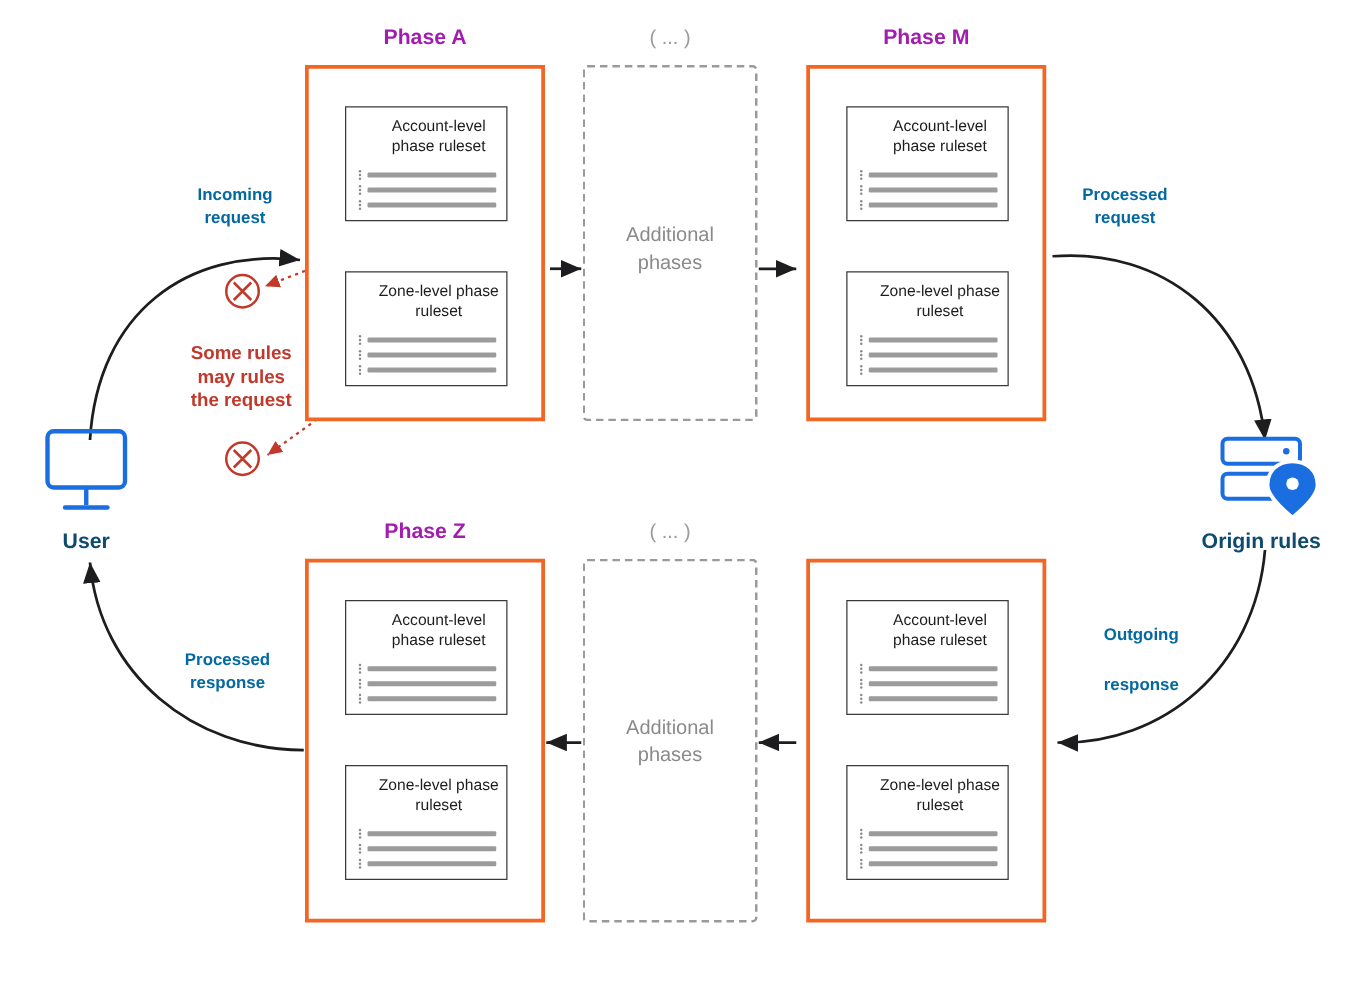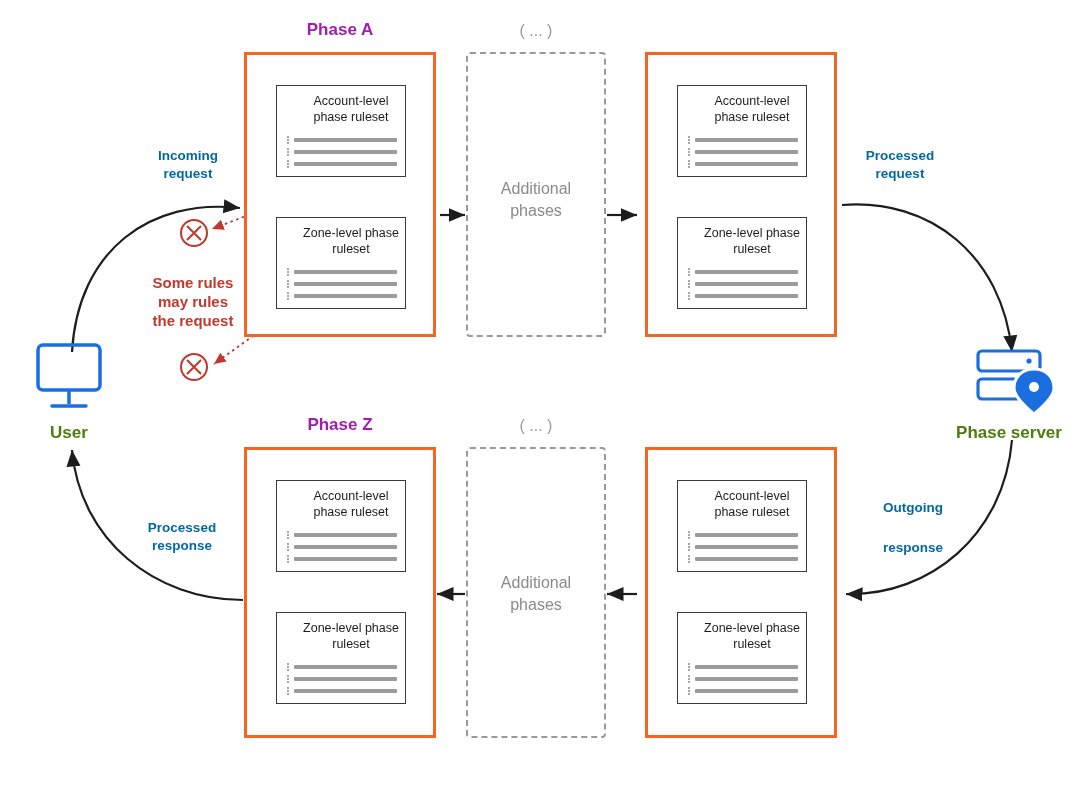--- a/index.html
+++ b/index.html
@@ -133,21 +133,21 @@
     font-weight: bold;
     color: #c0392b;
     line-height: 1.35;
     text-align: center;
     white-space: nowrap;
   }
   .endpoint-label {
     position: absolute;
     font-size: 17px;
     font-weight: bold;
-    color: #4d7c0f;
+    color: #0c4a6e;
     text-align: center;
     white-space: nowrap;
   }
 </style>
 </head>
 <body>
 
 <div id="canvas">
 
   <svg class="svg-layer" viewBox="0 0 1092 792">
@@ -283,20 +283,21 @@
           </div>
       </div>
     </div>
   </div>
 
   <div class="dots-label" style="left:465px; top:22px; width:142px;">( ... )</div>
   <div class="dashed-box" style="left:466px; top:52px; width:140px; height:285px;"></div>
   <div class="dashed-label" style="left:466px; top:178px; width:140px;">Additional</div>
   <div class="dashed-label" style="left:466px; top:200px; width:140px;">phases</div>
 
+  <div class="phase-title" style="left:645px; top:20px; width:192px;">Phase M</div>
   <div class="phase-box" style="left:645px; top:52px; width:192px; height:285px;">
     <div class="ruleset" style="left:29px; top:30px;">
       <div class="ruleset-title">Account-level phase ruleset</div>
       <div class="ruleset-rules">
         <div class="rule-row">
             <span class="rule-dots">
               <i></i>
               <i></i>
               <i></i>
             </span>
@@ -489,15 +490,15 @@
   <div class="flow-label" style="left:848px; top:539px; width:130px;">response</div>
 
   <div class="flow-label" style="left:112px; top:519px; width:140px;">Processed</div>
   <div class="flow-label" style="left:112px; top:537px; width:140px;">response</div>
 
   <div class="block-label" style="left:118px; top:273px; width:150px;">Some rules</div>
   <div class="block-label" style="left:118px; top:292px; width:150px;">may rules</div>
   <div class="block-label" style="left:118px; top:311px; width:150px;">the request</div>
 
   <div class="endpoint-label" style="left:9px; top:423px; width:120px;">User</div>
-  <div class="endpoint-label" style="left:926px; top:423px; width:166px;">Phase server</div>
+  <div class="endpoint-label" style="left:926px; top:423px; width:166px;">Origin rules</div>
 
 </div>
 
 </body></html>

